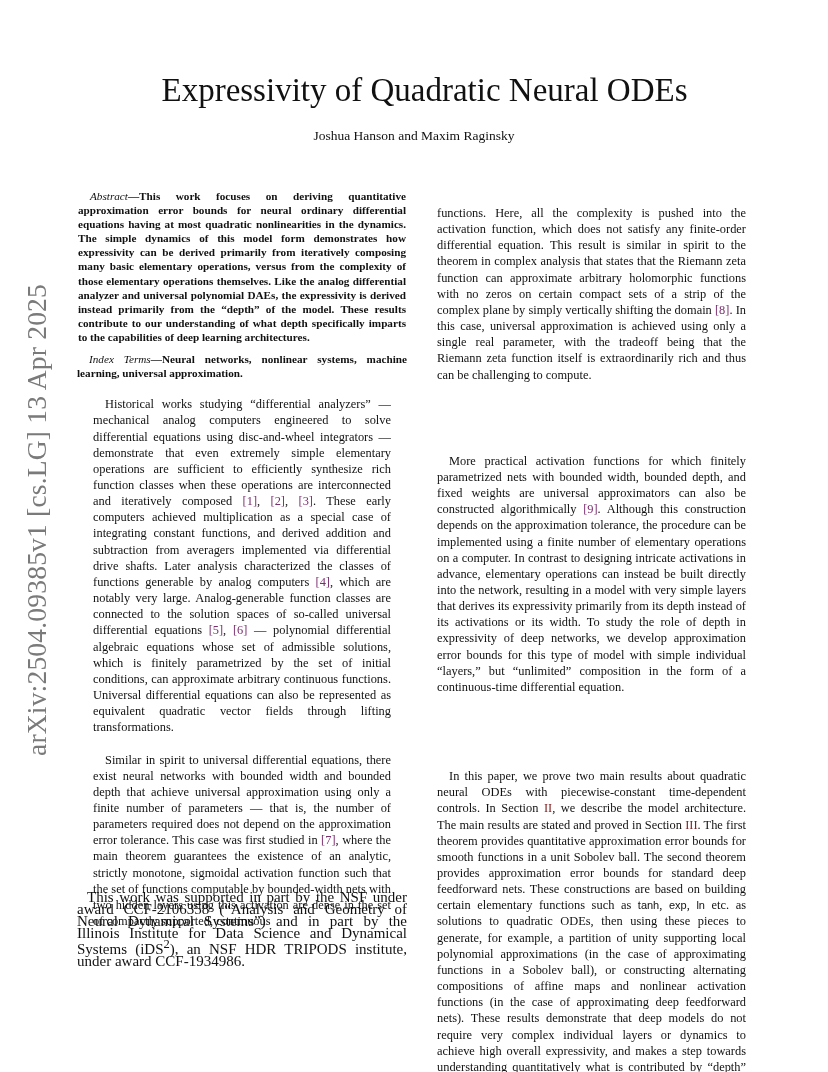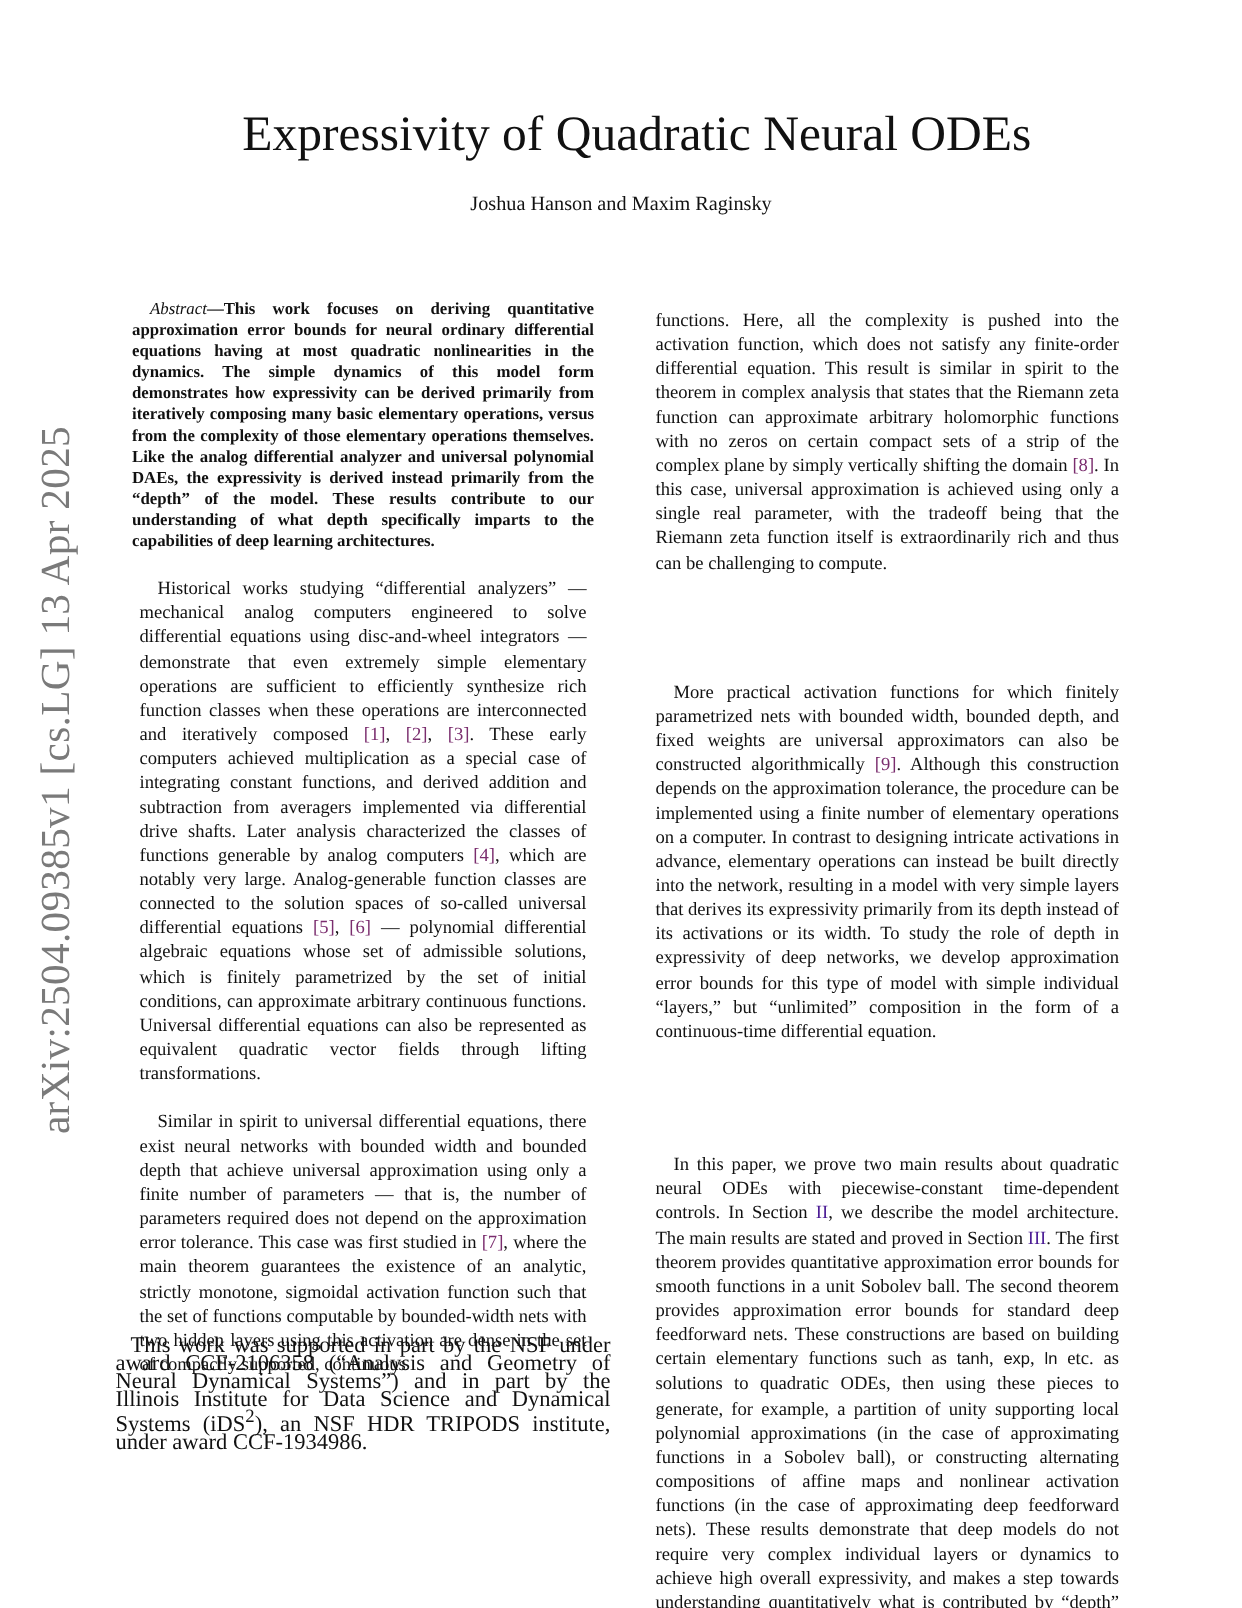--- a/index.html
+++ b/index.html
@@ -22,30 +22,30 @@
   .authors {
     position: absolute; left: 0; right: 0; top: 124px; text-align: center;
     font-size: 13.5px; margin: 4px;
   }
   .col {
     position: absolute; font-size: 12.4px; line-height: 16.15px;
     text-align: justify; hyphens: auto;
   }
   .col-left { left: 77px; width: 330px; top: 188px; }
   .col-right { left: 421px; width: 341px; top: 189px; }
-  .abstract { font-weight: bold; font-size: 11.2px; line-height: 14.1px; text-indent: 12px; margin: 11px; }
+  .abstract { font-weight: bold; font-size: 11.2px; line-height: 14.1px; text-indent: 12px; margin: 1px; }
   .abstract .label, .index-terms .label { font-style: italic; font-weight: normal; }
   .index-terms { font-weight: bold; font-size: 11.2px; line-height: 14.1px; text-indent: 12px; margin: 8px 0 0 0; }
   .section-heading {
     text-align: center; font-size: 12.4px; margin: 20px 0 2px 0; font-weight: normal;
     font-variant: small-caps; letter-spacing: 0.2px;
   }
   p.body { margin: 16px; text-indent: 12px; }
   .cite { color: #7a2d6e; }
-  .ref { color: #4c1d95; }
+  .ref { color: #7f1d1d; }
   .mono { font-family: Liberation Sans, sans-serif; font-size: 11px; }
   .footnotes {
     position: absolute; left: 77px; width: 330px; top: 892px;
     font-size: 15px; line-height: 11.85px; text-align: justify;
   }
   .footnotes p { margin: 0; text-indent: 10px; }
   .gap-a { height: 38px; }
   .gap-b { height: 41px; }
 </style>
 </head>
@@ -54,20 +54,21 @@
 <div class="arxiv-stamp">
   <span>arXiv:2504.09385v1  [cs.LG]  13 Apr 2025</span>
 </div>
 
 <h1 class="title">Expressivity of Quadratic Neural ODEs</h1>
 <div class="authors">Joshua Hanson and Maxim Raginsky</div>
 
 <div class="col col-left">
   <p class="abstract"><span class="label">Abstract</span><span>—</span><span>This work focuses on deriving quantitative approximation error bounds for neural ordinary differential equations having at most quadratic nonlinearities in the dynamics. The simple dynamics of this model form demonstrates how expressivity can be derived primarily from iteratively composing many basic elementary operations, versus from the complexity of those elementary operations themselves. Like the analog differential analyzer and universal polynomial DAEs, the expressivity is derived instead primarily from the “depth” of the model. These results contribute to our understanding of what depth specifically imparts to the capabilities of deep learning architectures.</span></p>
 
+  <p class="index-terms"><span class="label">Index Terms</span><span>—</span><span>Neural networks, nonlinear systems, machine learning, universal approximation.</span></p>
 
 
   <p class="body"><span>Historical works studying “differential analyzers” — mechanical analog computers engineered to solve differential equations using disc-and-wheel integrators — demonstrate that even extremely simple elementary operations are sufficient to efficiently synthesize rich function classes when these operations are interconnected and iteratively composed </span><span class="cite">[1]</span><span>, </span><span class="cite">[2]</span><span>, </span><span class="cite">[3]</span><span>. These early computers achieved multiplication as a special case of integrating constant functions, and derived addition and subtraction from averagers implemented via differential drive shafts. Later analysis characterized the classes of functions generable by analog computers </span><span class="cite">[4]</span><span>, which are notably very large. Analog-generable function classes are connected to the solution spaces of so-called universal differential equations </span><span class="cite">[5]</span><span>, </span><span class="cite">[6]</span><span> — polynomial differential algebraic equations whose set of admissible solutions, which is finitely parametrized by the set of initial conditions, can approximate arbitrary continuous functions. Universal differential equations can also be represented as equivalent quadratic vector fields through lifting transformations.</span></p>
 
   <p class="body"><span>Similar in spirit to universal differential equations, there exist neural networks with bounded width and bounded depth that achieve universal approximation using only a finite number of parameters — that is, the number of parameters required does not depend on the approximation error tolerance. This case was first studied in </span><span class="cite">[7]</span><span id="p2-rest-left">, where the main theorem guarantees the existence of an analytic, strictly monotone, sigmoidal activation function such that the set of functions computable by bounded-width nets with two hidden layers using this activation are dense in the set of compactly supported, continuous</span></p>
 </div>
 
 <div class="footnotes">
   <p><span>This work was supported in part by the NSF under award CCF-2106358 (“Analysis and Geometry of Neural Dynamical Systems”) and in part by the Illinois Institute for Data Science and Dynamical Systems (iDS</span><sup>2</sup><span>), an NSF HDR TRIPODS institute, under award CCF-1934986.</span></p>
 </div>

